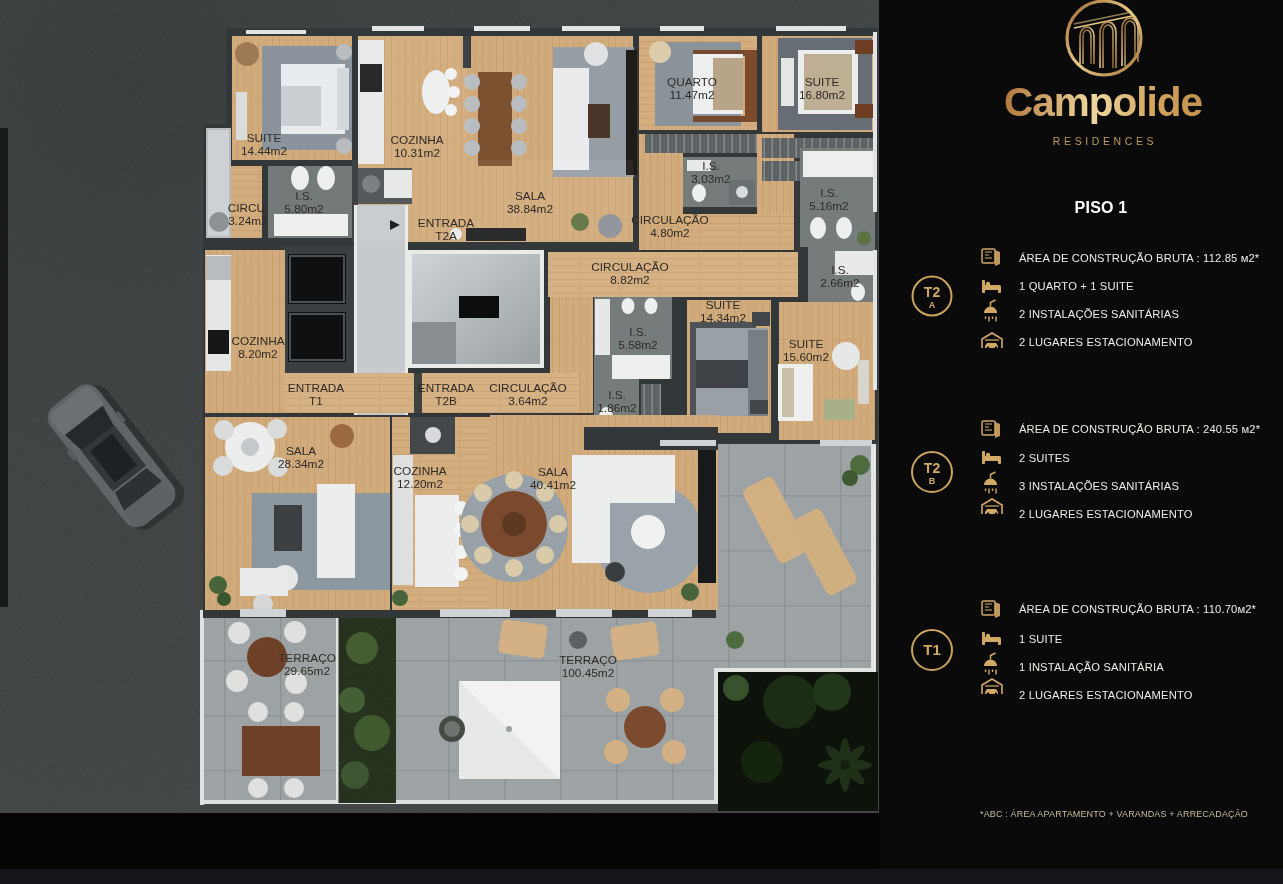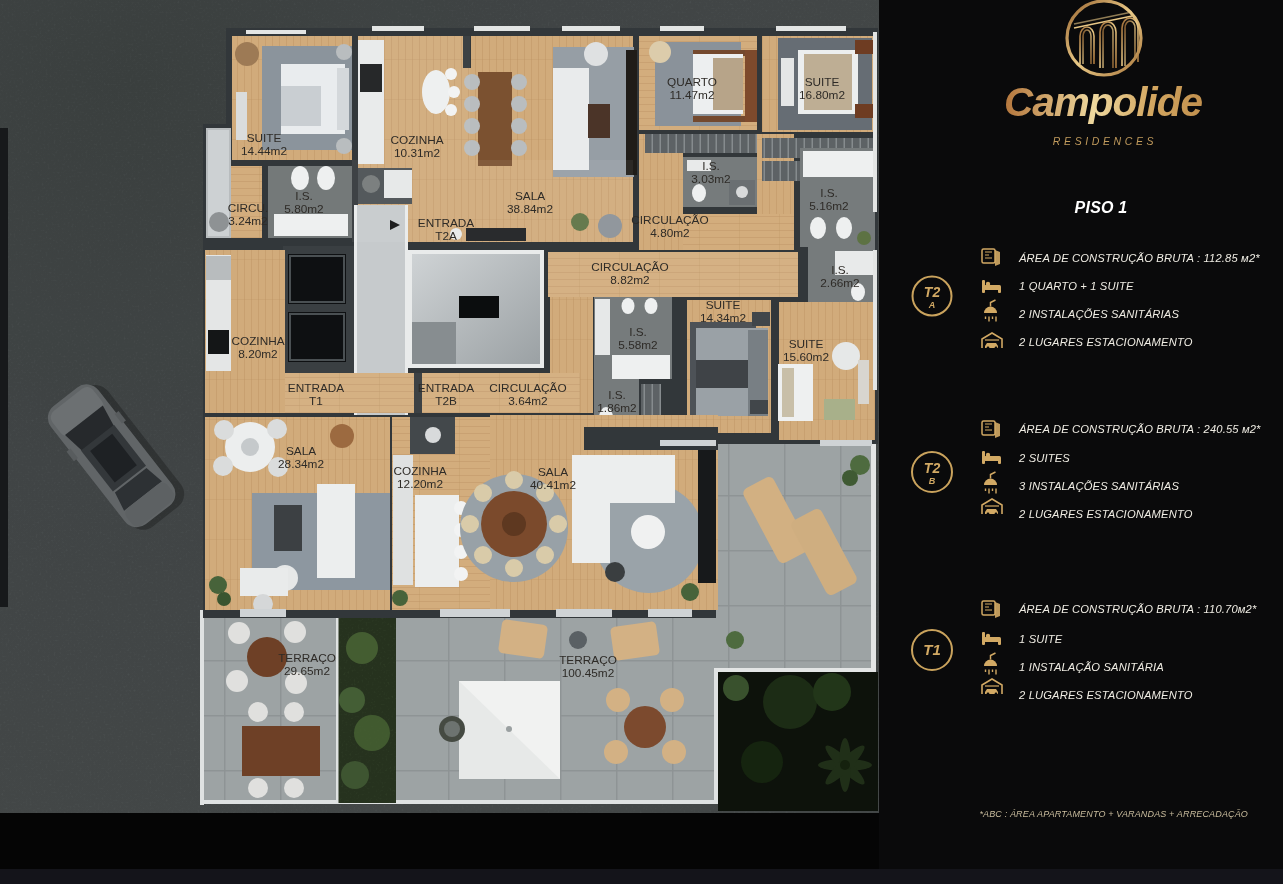--- a/index.html
+++ b/index.html
@@ -1,18 +1,18 @@
 <!DOCTYPE html>
 <html><head>
 <meta charset="utf-8">
 <style>
   html,body{margin:0;padding:0;background:#000;}
   #page{position:relative;width:1283px;height:884px;overflow:hidden;background:#0a0a0b;font-family:"Liberation Sans",sans-serif;}
   #plan{position:absolute;left:0;top:0;}
-  #side{position:absolute;left:879px;top:0;width:404px;height:884px;background:#0a0a0b;font-style:italic;}
+  #side{position:absolute;left:879px;top:0;width:404px;height:884px;background:#0a0a0b;}
 </style>
 </head>
 <body>
 <div id="page">
 <svg id="plan" width="884" height="884" viewBox="0 0 884 884">
 <defs>
   <filter id="nz" x="0" y="0" width="100%" height="100%">
     <feTurbulence type="fractalNoise" baseFrequency="0.5" numOctaves="2" seed="7" result="n"></feTurbulence>
     <feColorMatrix in="n" type="matrix" values="0 0 0 0 0  0 0 0 0 0  0 0 0 0 0  0.7 0.7 0.7 0 0"></feColorMatrix>
   </filter>

